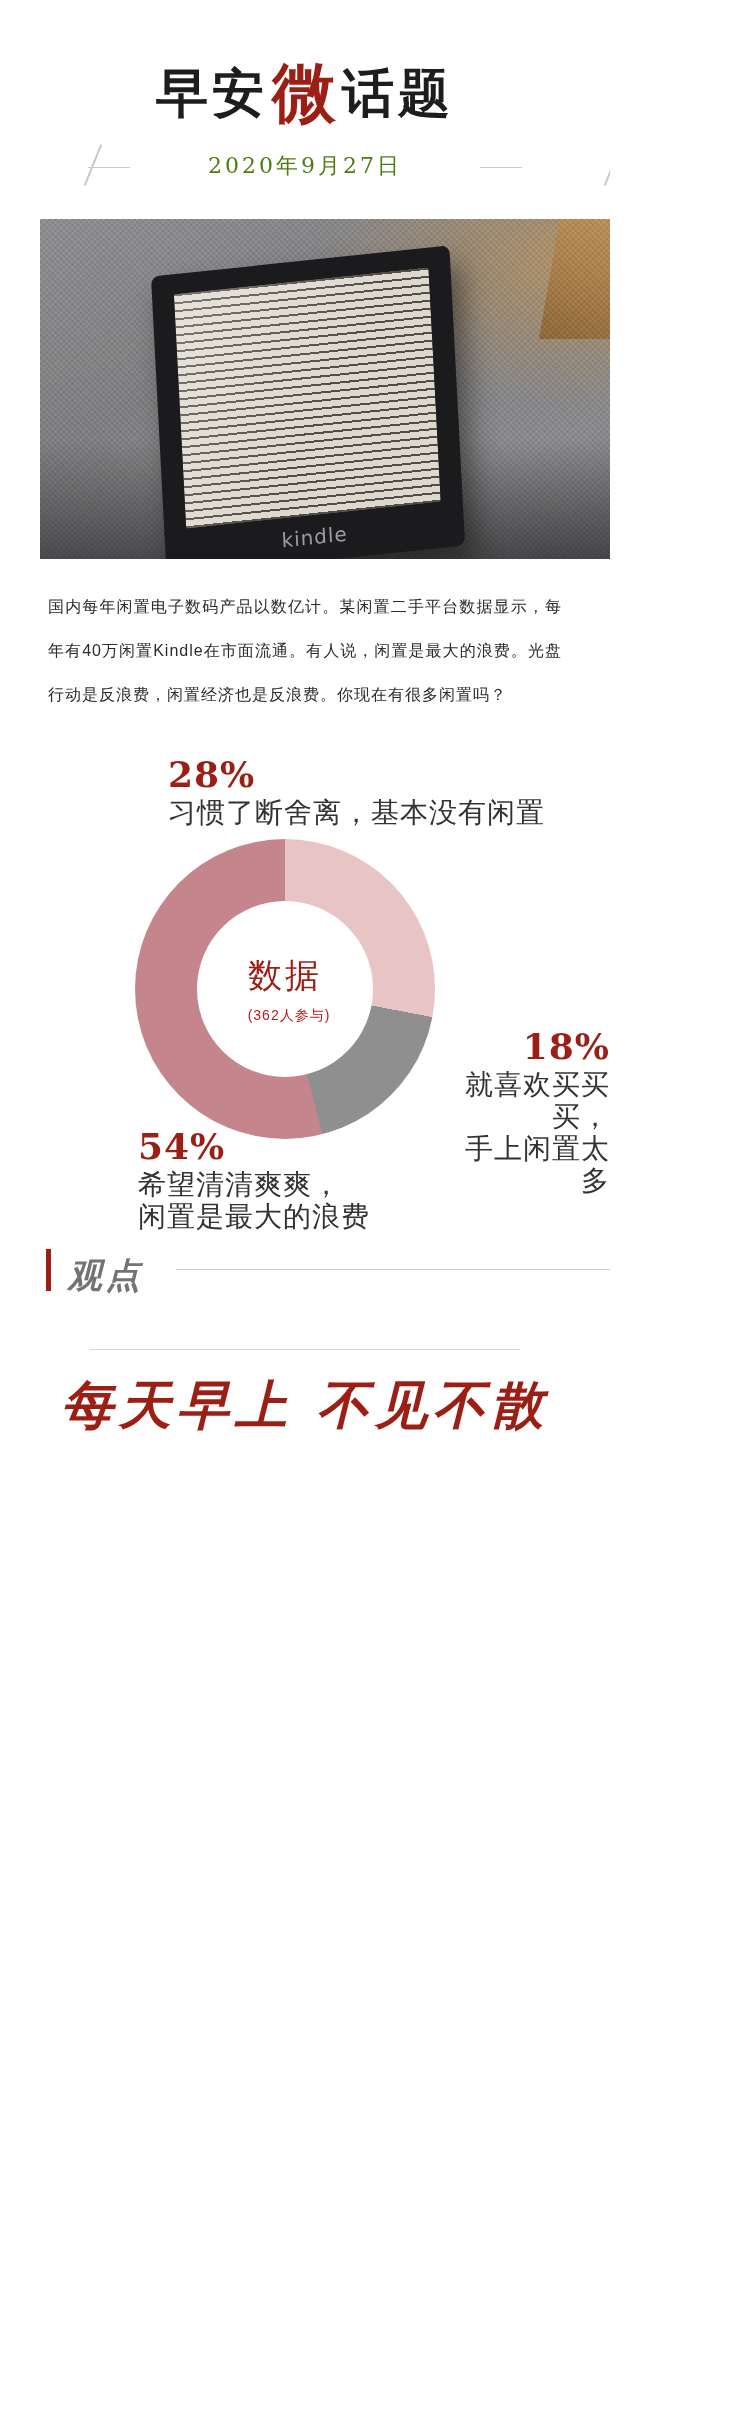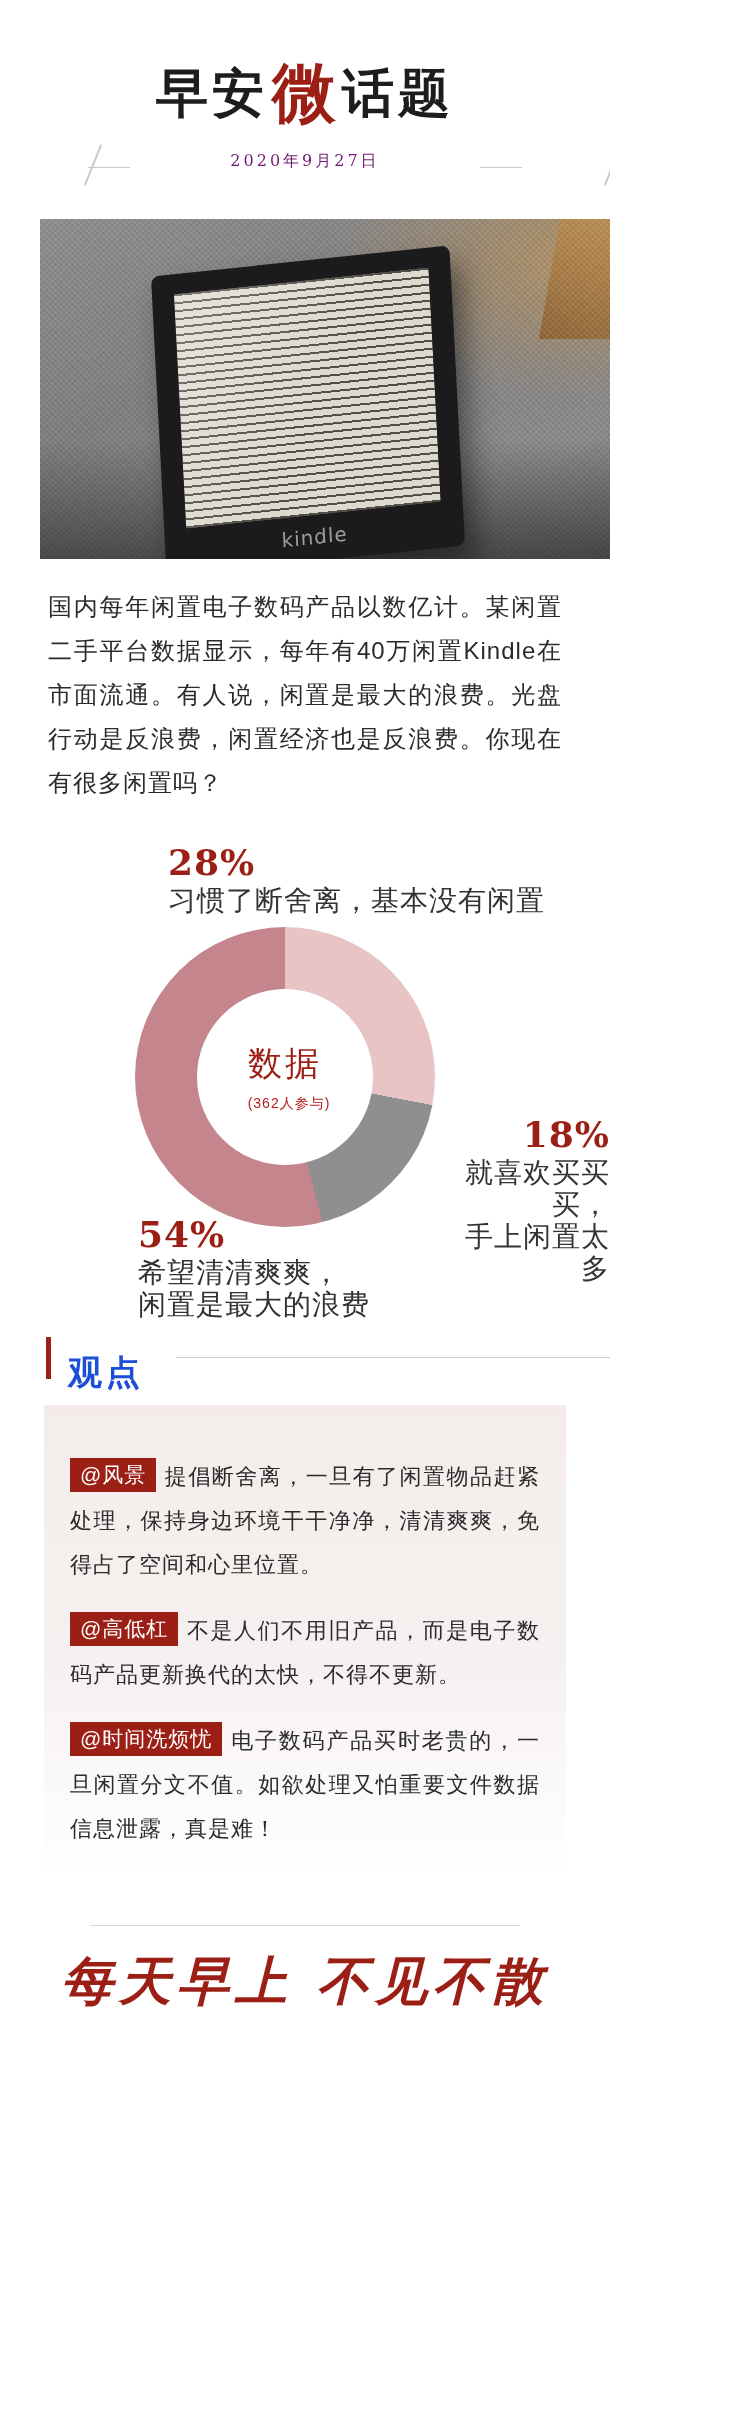--- a/index.html
+++ b/index.html
@@ -49,22 +49,22 @@
     position: relative;
     top: 4px;
   }
   .subtitle-wrap {
     position: relative;
     margin-top: 18px;
     height: 40px;
   }
   .date-text {
     font-family: "DejaVu Serif", "Liberation Serif", serif;
-    font-size: 16px;
-    color: #701a75;
+    font-size: 22px;
+    color: #4d7c0f;
     letter-spacing: 3px;
     background: #fff;
     display: inline-block;
     padding: 0 16px;
     position: relative;
     z-index: 2;
   }
   .rule {
     position: absolute;
     top: 16px;
@@ -157,21 +157,21 @@
     text-align: center;
     color: #9d9d9f;
     font-size: 20px;
     letter-spacing: 1px;
     font-family: "DejaVu Sans", sans-serif;
   }
 
   
   .intro {
     margin: 26px 48px 0 48px;
-    font-size: 24px;
+    font-size: 16px;
     line-height: 44px;
     color: #2b2b2b;
     letter-spacing: 1px;
     text-align: justify;
   }
 
   
   .chart-block {
     position: relative;
     margin-top: 34px;
@@ -249,26 +249,27 @@
   }
   .section-head .bar {
     position: absolute;
     left: 0; top: 4px;
     width: 5px; height: 42px;
     background: #9c1f16;
   }
   .section-head .txt {
     position: absolute;
     left: 22px;
-    top: 17px;
+    top: 8px;
     font-family: "DejaVu Serif", "Liberation Serif", serif;
     font-weight: bold;
     font-size: 34px;
     letter-spacing: 4px;
-    color: #1d4ed8;
+    color: #737373;
+    font-style: italic;
   }
   .section-head .hr {
     position: absolute;
     left: 130px;
     right: 0;
     top: 24px;
     height: 1px;
     background: #cfcfcf;
   }
   .section-head .tick {
@@ -392,30 +393,19 @@
     </div>
   </div>
 
   <div class="section-head">
     <div class="bar"></div>
     <div class="txt">观点</div>
     <div class="hr"></div>
     <div class="tick"></div>
   </div>
 
-  <div class="opinions">
-    <p class="op-item">
-      <span class="tag">@风景</span><span>提倡断舍离，一旦有了闲置物品赶紧处理，保持身边环境干干净净，清清爽爽，免得占了空间和心里位置。</span>
-    </p>
-    <p class="op-item">
-      <span class="tag">@高低杠</span><span>不是人们不用旧产品，而是电子数码产品更新换代的太快，不得不更新。</span>
-    </p>
-    <p class="op-item">
-      <span class="tag">@时间洗烦忧</span><span>电子数码产品买时老贵的，一旦闲置分文不值。如欲处理又怕重要文件数据信息泄露，真是难！</span>
-    </p>
-  </div>
 
   <div class="footer">
     <div class="fhr"></div>
     <div class="ftext">每天早上  不见不散</div>
   </div>
 
 </div>
 
 </body></html>

